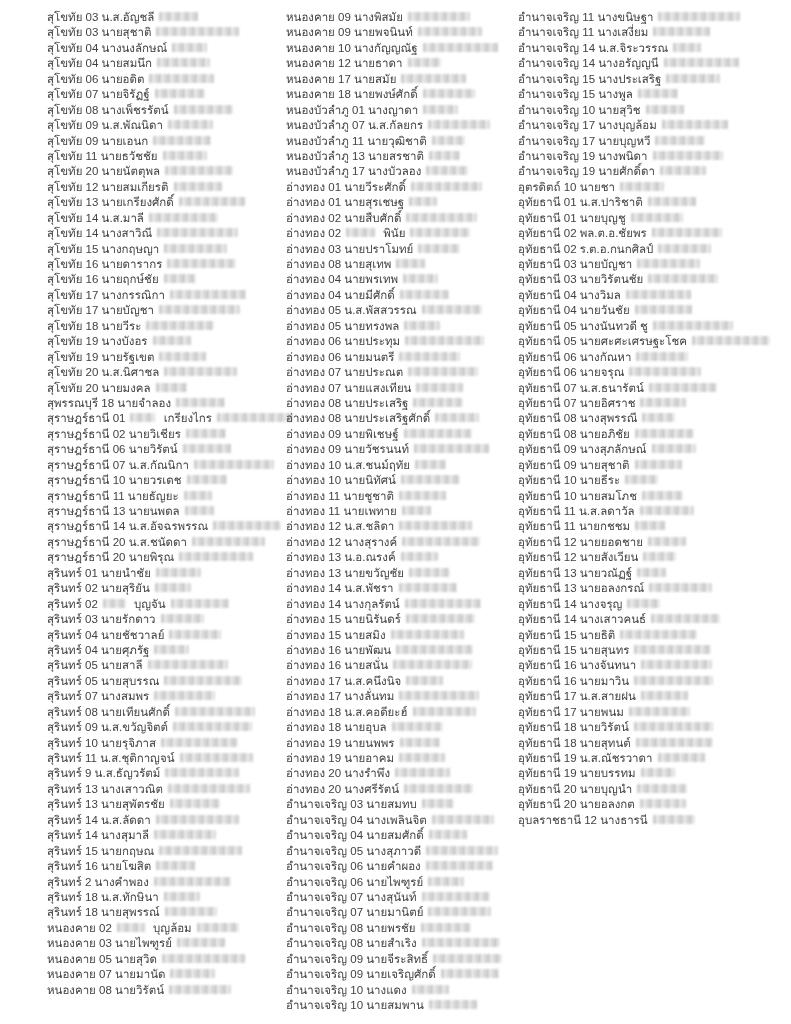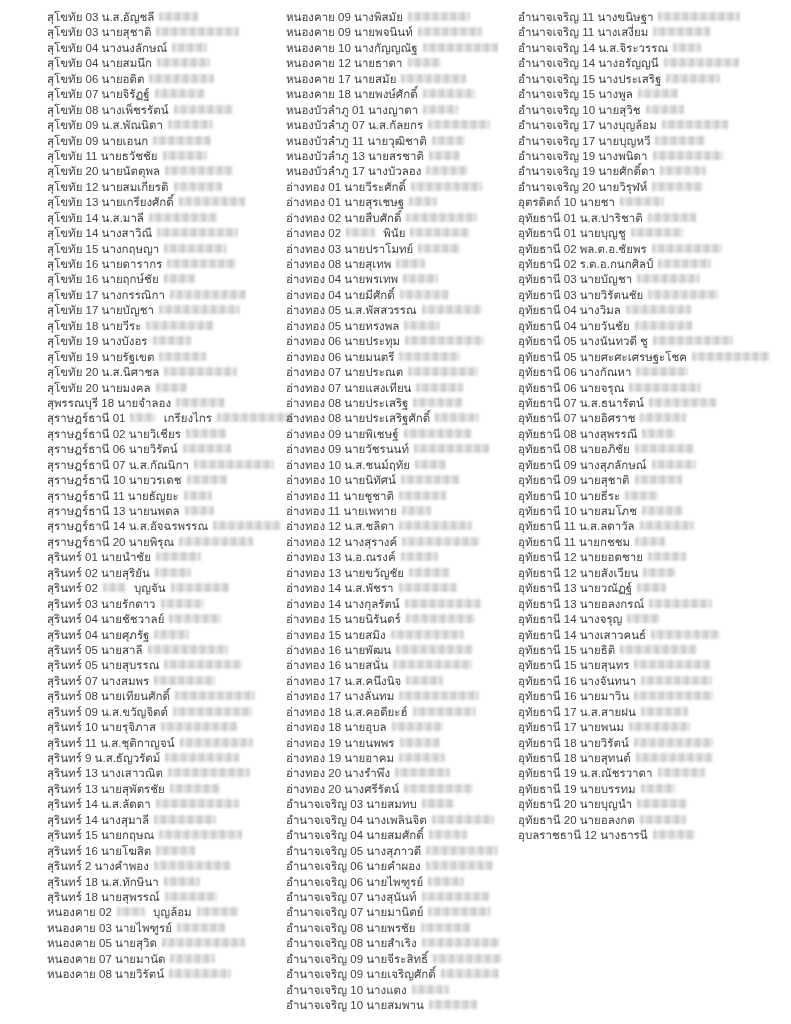--- a/index.html
+++ b/index.html
@@ -56,20 +56,21 @@
       <div class="row"><span>สุโขทัย 20 นายมงคล</span><span class="redaction" style="width: 31px;"></span></div>
       <div class="row"><span>สุพรรณบุรี 18 นายจำลอง</span><span class="redaction" style="width: 49px;"></span></div>
       <div class="row"><span>สุราษฎร์ธานี 01</span><span class="redaction inline" style="width: 25px;"></span><span> เกรียงไกร</span><span class="redaction" style="width: 76px;"></span></div>
       <div class="row"><span>สุราษฎร์ธานี 02 นายวิเชียร</span><span class="redaction" style="width: 40px;"></span></div>
       <div class="row"><span>สุราษฎร์ธานี 06 นายวิรัตน์</span><span class="redaction" style="width: 48px;"></span></div>
       <div class="row"><span>สุราษฎร์ธานี 07 น.ส.กัณนิกา</span><span class="redaction" style="width: 80px;"></span></div>
       <div class="row"><span>สุราษฎร์ธานี 10 นายวรเดช</span><span class="redaction" style="width: 40px;"></span></div>
       <div class="row"><span>สุราษฎร์ธานี 11 นายธัญยะ</span><span class="redaction" style="width: 28px;"></span></div>
       <div class="row"><span>สุราษฎร์ธานี 13 นายนพดล</span><span class="redaction" style="width: 29px;"></span></div>
       <div class="row"><span>สุราษฎร์ธานี 14 น.ส.อัจฉรพรรณ</span><span class="redaction" style="width: 68px;"></span></div>
+      <div class="row"><span>สุราษฎร์ธานี 20 น.ส.ชนัดดา</span><span class="redaction" style="width: 73px;"></span></div>
       <div class="row"><span>สุราษฎร์ธานี 20 นายพิรุณ</span><span class="redaction" style="width: 74px;"></span></div>
       <div class="row"><span>สุรินทร์ 01 นายนำชัย</span><span class="redaction" style="width: 45px;"></span></div>
       <div class="row"><span>สุรินทร์ 02 นายสุริยัน</span><span class="redaction" style="width: 36px;"></span></div>
       <div class="row"><span>สุรินทร์ 02</span><span class="redaction inline" style="width: 23px;"></span><span> บุญจัน</span><span class="redaction" style="width: 58px;"></span></div>
       <div class="row"><span>สุรินทร์ 03 นายรักดาว</span><span class="redaction" style="width: 43px;"></span></div>
       <div class="row"><span>สุรินทร์ 04 นายชัชวาลย์</span><span class="redaction" style="width: 52px;"></span></div>
       <div class="row"><span>สุรินทร์ 04 นายศุภรัฐ</span><span class="redaction" style="width: 35px;"></span></div>
       <div class="row"><span>สุรินทร์ 05 นายสาลี</span><span class="redaction" style="width: 80px;"></span></div>
       <div class="row"><span>สุรินทร์ 05 นายสุบรรณ</span><span class="redaction" style="width: 78px;"></span></div>
       <div class="row"><span>สุรินทร์ 07 นางสมพร</span><span class="redaction" style="width: 61px;"></span></div>
@@ -165,21 +166,20 @@
       <div class="row"><span>อำนาจเจริญ 11 นางเสงี่ยม</span><span class="redaction" style="width: 57px;"></span></div>
       <div class="row"><span>อำนาจเจริญ 14 น.ส.จิระวรรณ</span><span class="redaction" style="width: 28px;"></span></div>
       <div class="row"><span>อำนาจเจริญ 14 นางอรัญญนี</span><span class="redaction" style="width: 75px;"></span></div>
       <div class="row"><span>อำนาจเจริญ 15 นางประเสริฐ</span><span class="redaction" style="width: 54px;"></span></div>
       <div class="row"><span>อำนาจเจริญ 15 นางพูล</span><span class="redaction" style="width: 40px;"></span></div>
       <div class="row"><span>อำนาจเจริญ 10 นายสุวิช</span><span class="redaction" style="width: 38px;"></span></div>
       <div class="row"><span>อำนาจเจริญ 17 นางบุญล้อม</span><span class="redaction" style="width: 66px;"></span></div>
       <div class="row"><span>อำนาจเจริญ 17 นายบุญหวี</span><span class="redaction" style="width: 50px;"></span></div>
       <div class="row"><span>อำนาจเจริญ 19 นางพนิดา</span><span class="redaction" style="width: 70px;"></span></div>
       <div class="row"><span>อำนาจเจริญ 19 นายศักดิ์ดา</span><span class="redaction" style="width: 46px;"></span></div>
-      <div class="row"><span>อำนาจเจริญ 20 นายวิรุฬห์</span><span class="redaction" style="width: 51px;"></span></div>
       <div class="row"><span>อุตรดิตถ์ 10 นายชา</span><span class="redaction" style="width: 44px;"></span></div>
       <div class="row"><span>อุทัยธานี 01 น.ส.ปาริชาติ</span><span class="redaction" style="width: 48px;"></span></div>
       <div class="row"><span>อุทัยธานี 01 นายบุญชู</span><span class="redaction" style="width: 52px;"></span></div>
       <div class="row"><span>อุทัยธานี 02 พล.ต.อ.ชัยพร</span><span class="redaction" style="width: 70px;"></span></div>
       <div class="row"><span>อุทัยธานี 02 ร.ต.อ.กนกศิลป์</span><span class="redaction" style="width: 53px;"></span></div>
       <div class="row"><span>อุทัยธานี 03 นายบัญชา</span><span class="redaction" style="width: 63px;"></span></div>
       <div class="row"><span>อุทัยธานี 03 นายวิรัตนชัย</span><span class="redaction" style="width: 70px;"></span></div>
       <div class="row"><span>อุทัยธานี 04 นางวิมล</span><span class="redaction" style="width: 65px;"></span></div>
       <div class="row"><span>อุทัยธานี 04 นายวันชัย</span><span class="redaction" style="width: 57px;"></span></div>
       <div class="row"><span>อุทัยธานี 05 นางนันทวดี ชู</span><span class="redaction" style="width: 80px;"></span></div>

